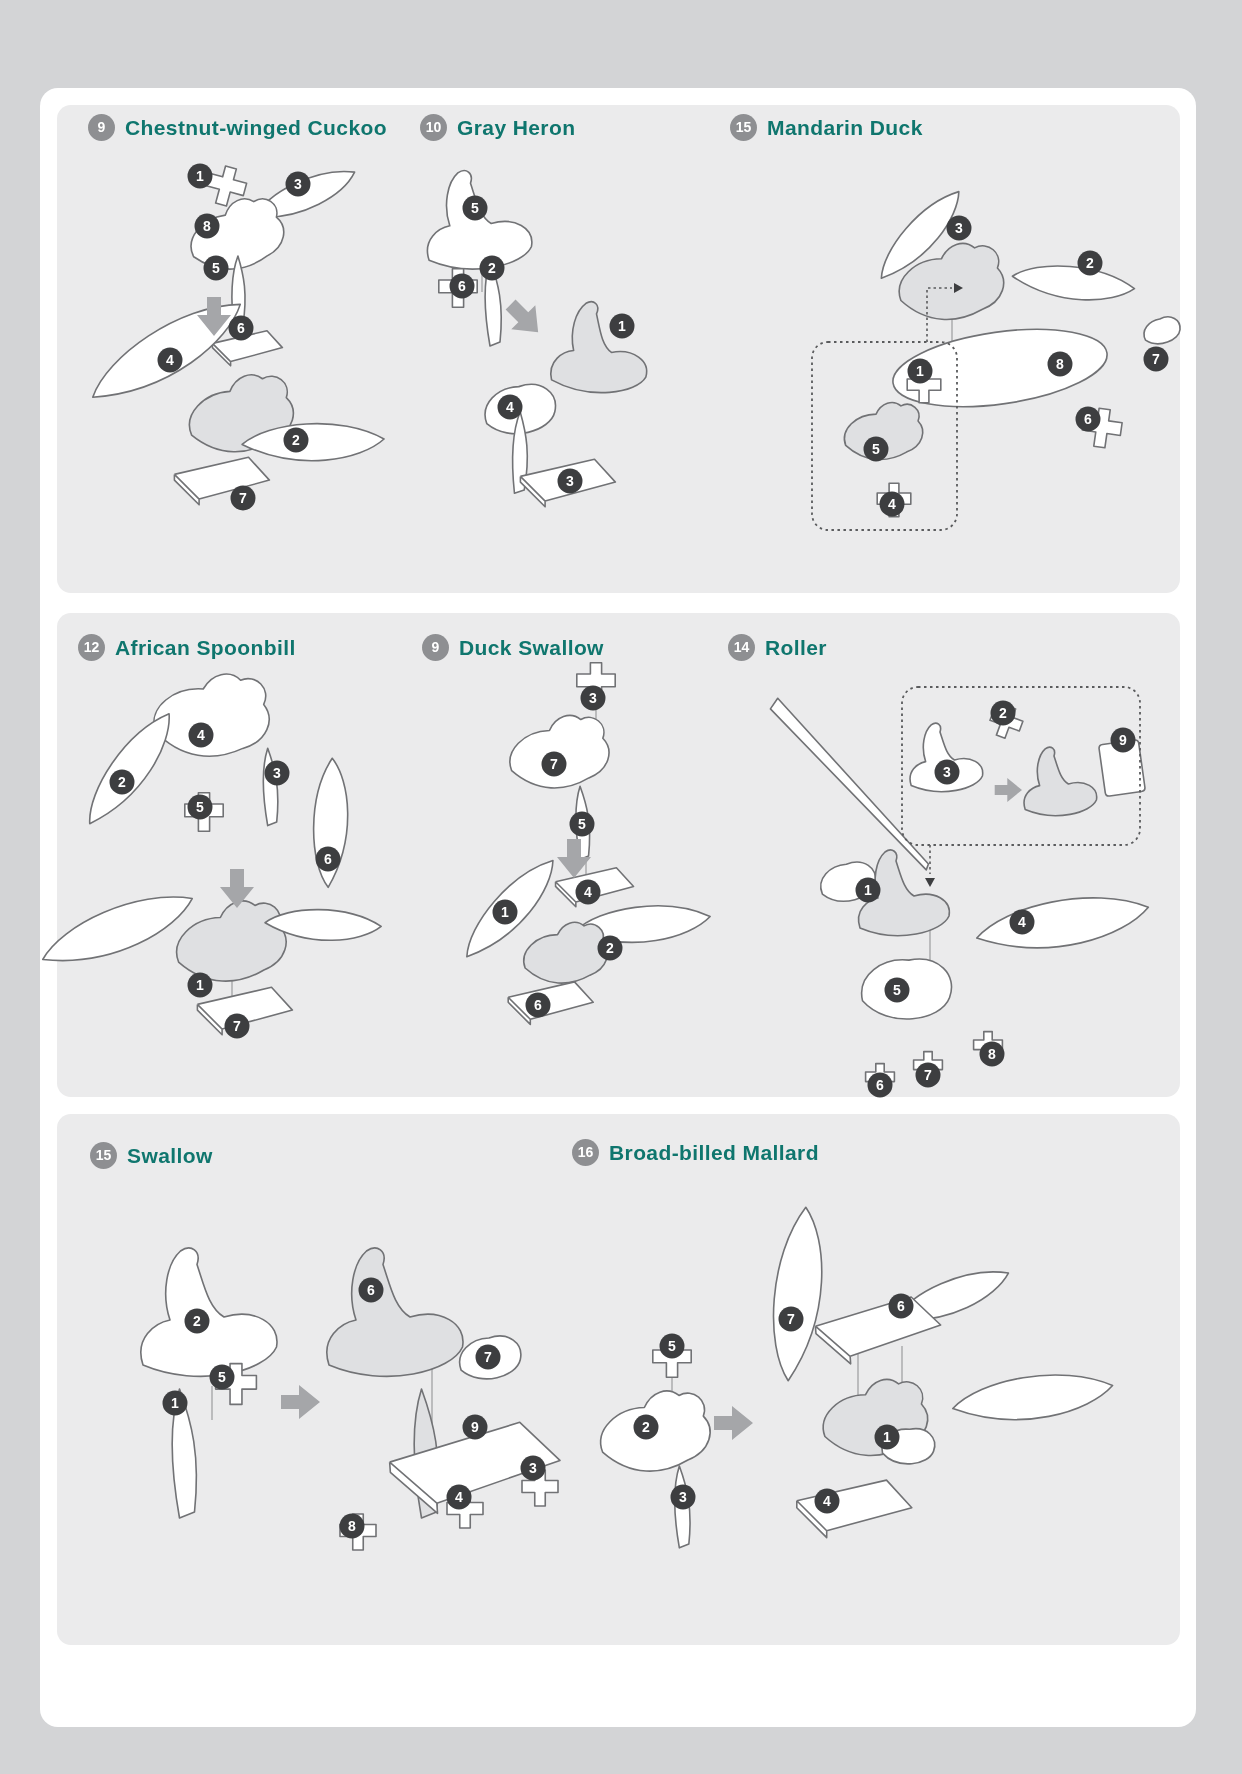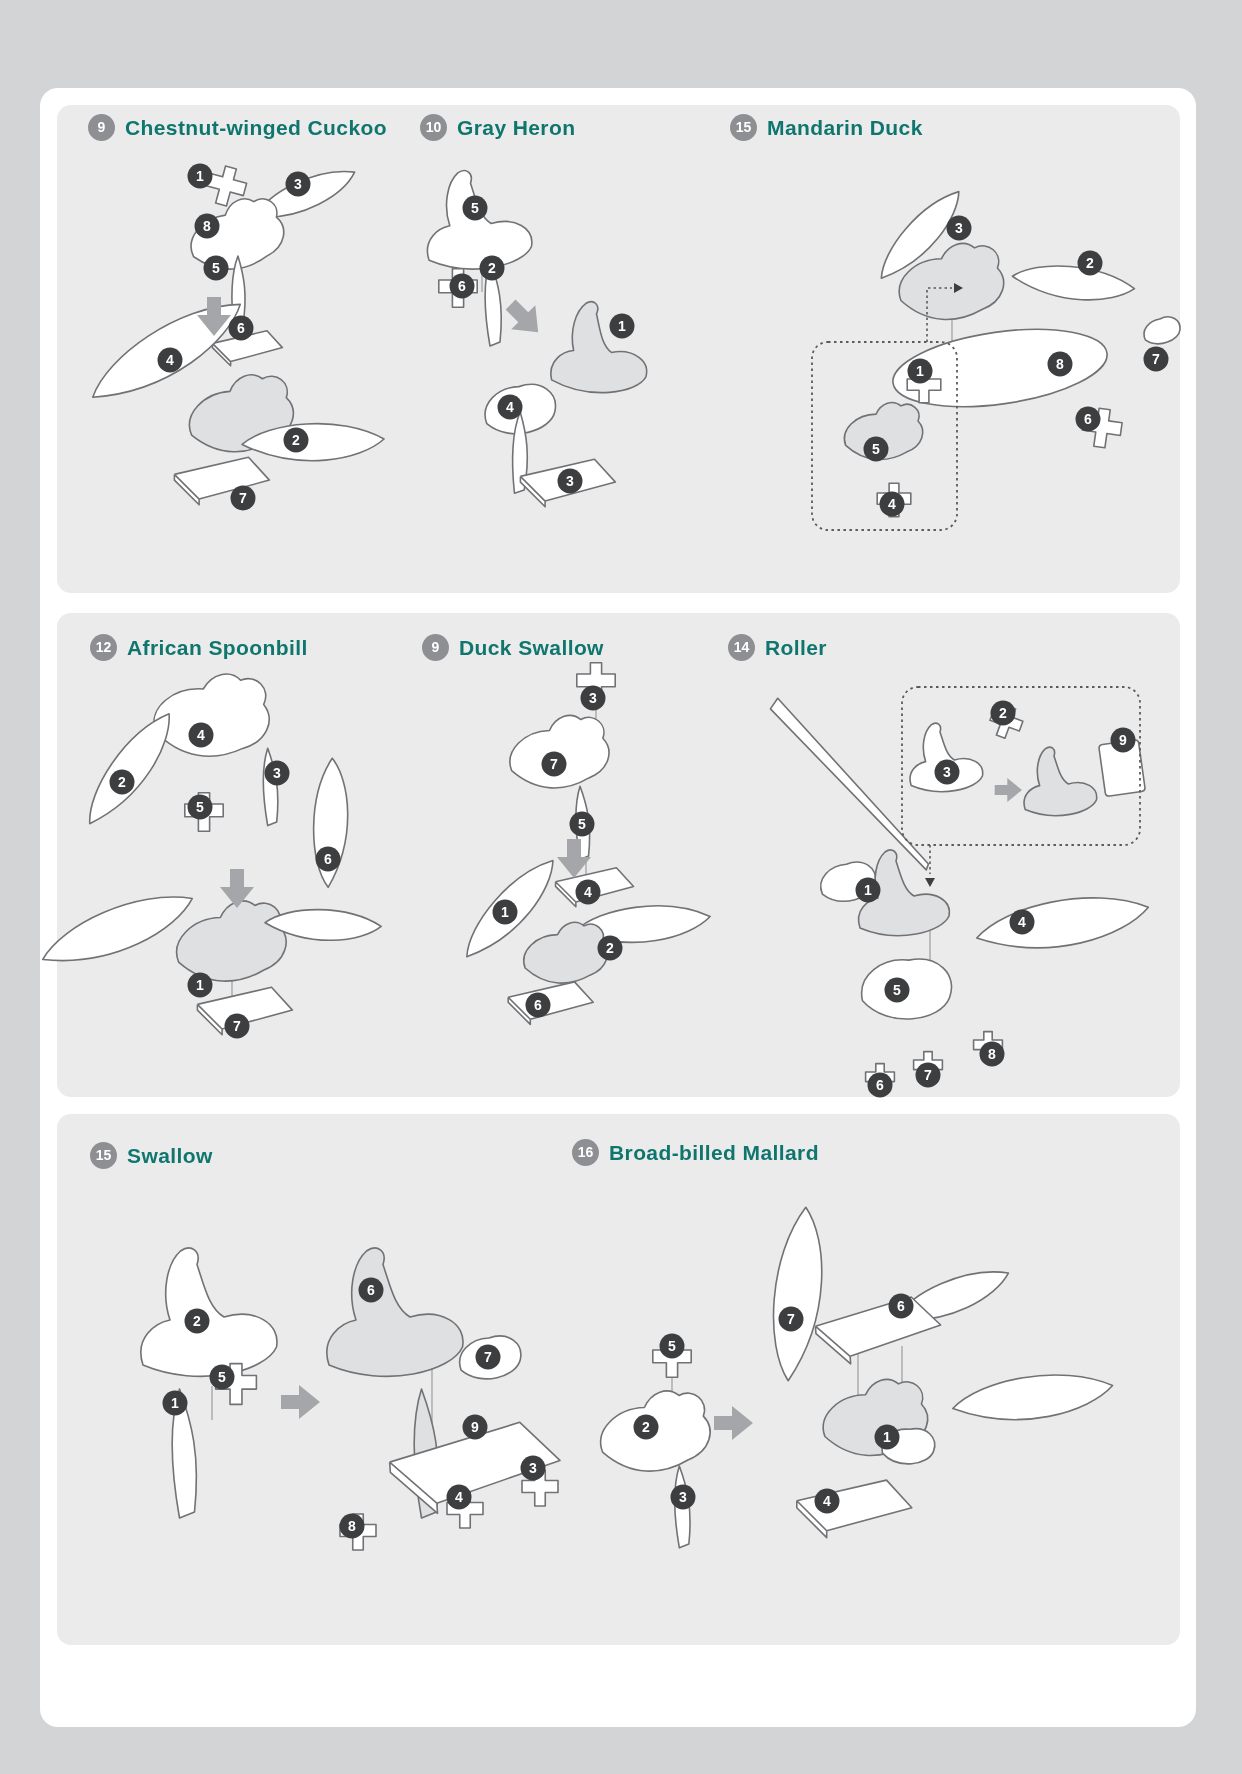--- a/index.html
+++ b/index.html
@@ -55,21 +55,21 @@
   <span class="ttext">Chestnut-winged Cuckoo</span>
 </div>
 <div class="panel-title" style="left:420px;top:114px">
   <span class="tbadge">10</span>
   <span class="ttext">Gray Heron</span>
 </div>
 <div class="panel-title" style="left:730px;top:114px">
   <span class="tbadge">15</span>
   <span class="ttext">Mandarin Duck</span>
 </div>
-<div class="panel-title" style="left:90px;top:634px">
+<div class="panel-title" style="left:78px;top:634px">
   <span class="tbadge">12</span>
   <span class="ttext">African Spoonbill</span>
 </div>
 <div class="panel-title" style="left:422px;top:634px">
   <span class="tbadge">9</span>
   <span class="ttext">Duck Swallow</span>
 </div>
 <div class="panel-title" style="left:728px;top:634px">
   <span class="tbadge">14</span>
   <span class="ttext">Roller</span>

